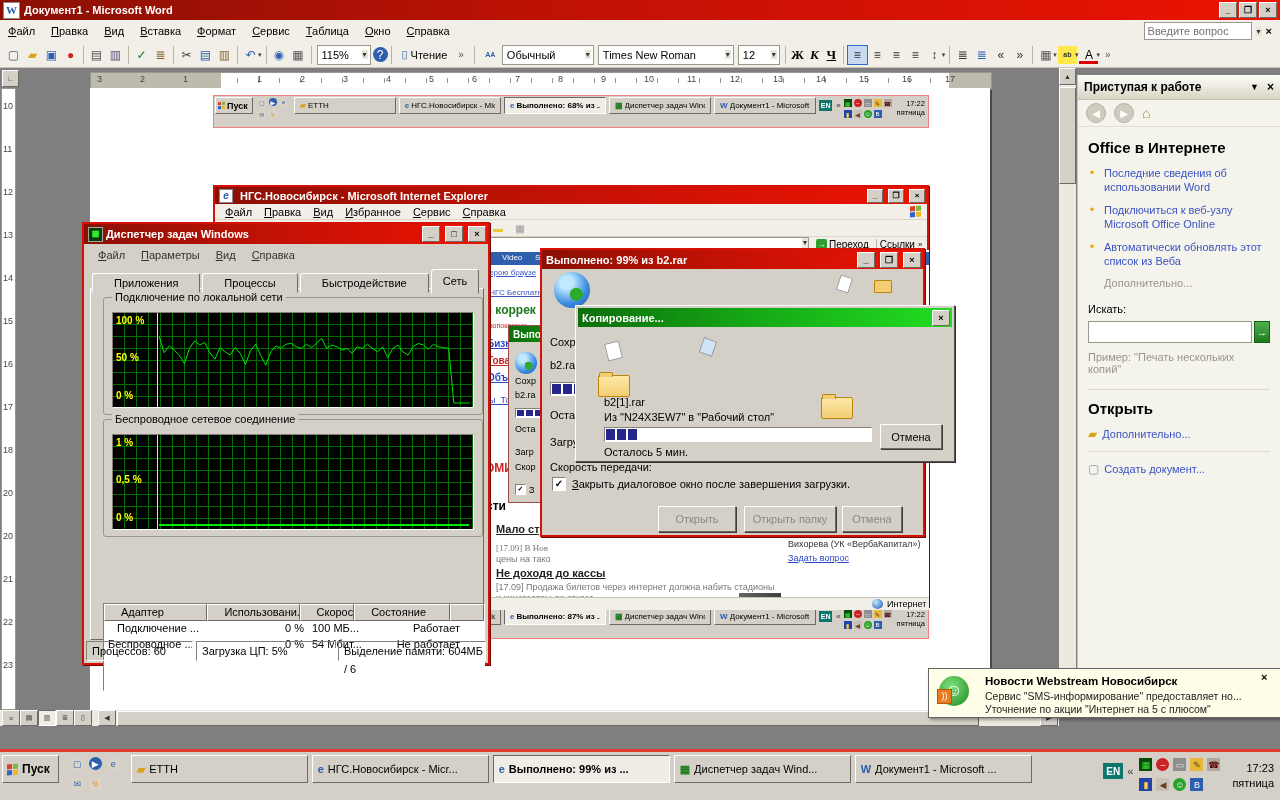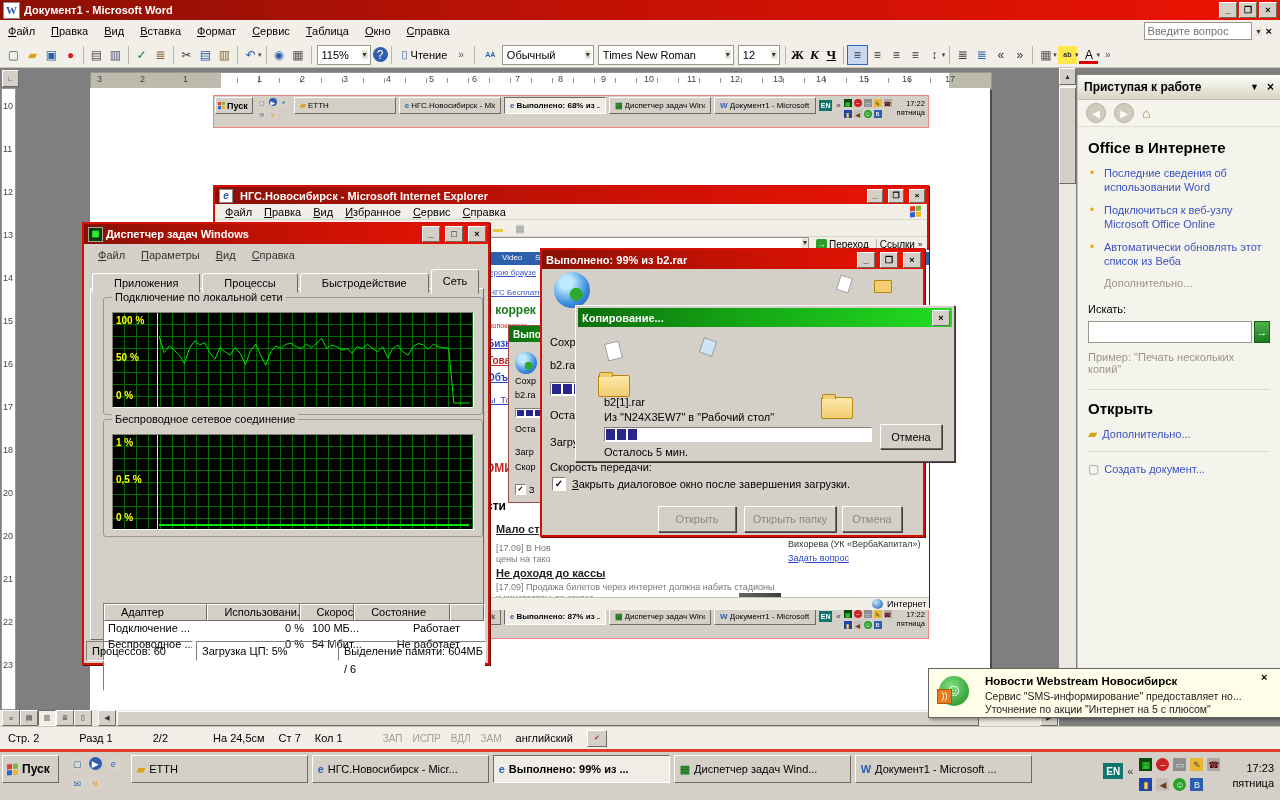--- a/index.html
+++ b/index.html
@@ -479,36 +479,20 @@
     <span class="sbtn viewbtn" style="margin-left:2px;">≡</span>
     <span class="sbtn viewbtn">▤</span>
     <span class="sbtn viewbtn" style="border-color:#6e6a63 #fff #fff #6e6a63;background:#efede6;">▥</span>
     <span class="sbtn viewbtn">≣</span>
     <span class="sbtn viewbtn">▯</span>
     <span class="sbtn viewbtn" style="margin-left:6px;">◀</span>
     <div class="rb g" style="width:860px;height:13px;margin-left:1px;"></div>
     <span class="sbtn viewbtn" style="margin-left:auto;margin-right:1px;">▶</span>
   </div>
 
-  <div class="abs" id="wstatus">
-    <span class="stseg" style="margin-left:8px;">Стр. 2</span>
-    <span class="stseg" style="margin-left:40px;">Разд 1</span>
-    <span class="stseg" style="margin-left:40px;">2/2</span>
-    <span class="stseg" style="margin-left:45px;">На  24,5см</span>
-    <span class="stseg">Ст  7</span>
-    <span class="stseg">Кол  1</span>
-    <span style="display:flex;margin-left:30px;">
-        <span class="stflag">ЗАП</span>
-        <span class="stflag">ИСПР</span>
-        <span class="stflag">ВДЛ</span>
-        <span class="stflag">ЗАМ</span>
-      </span>
-    <span class="stseg" style="margin-left:14px;">английский</span>
-    <span class="sbtn" style="width:18px;height:15px;margin-left:14px;color:#c22;">✔</span>
-  </div>
 
   <div class="win redwin" id="iewin" style="left:213px;top:185px;width:716px;height:422px;">
     <div class="tbar titR ietit">
       <span class="wordicon" style="color:#2d5fae;font-family:'Liberation Sans',sans-serif;font-style:italic;width:12px;height:12px;line-height:11px;font-size:10px;">e</span>
       <span class="tit">НГС.Новосибирск - Microsoft Internet Explorer</span>
       <span class="wctl sm">_</span>
       <span class="wctl sm">❐</span>
       <span class="wctl sm">×</span>
     </div>
     <div class="iemenu">
@@ -569,21 +553,21 @@
           <span class="frag f-tb" style="left: 268px; top: 38px;">| НГС Бесплатн</span>
           <span class="frag f-gr" style="left: 268px; top: 53px;">я коррек</span>
           <span class="frag f-tr" style="left: 268px; top: 72px;">ивопоказани</span>
           <span class="frag f-l" style="left: 270px; top: 88px;">Бизне</span>
           <span class="frag f-lr" style="left: 270px; top: 105px;">Товар</span>
           <span class="frag f-l" style="left: 270px; top: 122px;">Объя</span>
           <span class="frag f-l2" style="left: 268px; top: 145px;">ты  То</span>
           <span class="frag f-red" style="left: 268px; top: 211px;">ОМИЯ</span>
           <span class="frag f-h" style="left: 269px; top: 249px;">сти</span>
           <span class="frag f-hl" style="left: 279px; top: 273px;">Мало стро</span>
-          <span class="frag f-g" style="left: 279px; top: 293px;">[17.09] В Нов</span>
+          <span class="frag f-g" style="left: 279px; top: 293px; font-family: Liberation Serif, serif;">[17.09] В Нов</span>
           <span class="frag f-g" style="left: 279px; top: 304px;">цены на тако</span>
           <span class="frag f-hl" style="left: 279px; top: 317px;">Не доходя до кассы</span>
           <span class="frag f-g" style="left: 279px; top: 332px;">[17.09] Продажа билетов через интернет должна набить стадионы</span>
           <span class="frag f-g" style="left: 279px; top: 343px;">и кинотеатры до отказа</span>
           <span class="frag f-s" style="left: 571px; top: 289px;">Вихорева (УК «ВербаКапитал»)</span>
           <span class="frag f-sl" style="left: 571px; top: 303px;">Задать вопрос</span>
         </div>
       </div>
     <div class="iestatus row">
       <span style="margin-left:655px;width:11px;height:10px;border-radius:50%;background:radial-gradient(circle at 35% 30%,#bfe9ff,#1a53a8);"></span>
@@ -662,21 +646,21 @@
       </div>
       <div class="tmtable" id="tmtable">
           <div class="thr">
             <span class="th" style="width: 108px;">Адаптер</span>
             <span class="th" style="width: 96px;">Использовани...</span>
             <span class="th" style="width: 56px;">Скорос...</span>
             <span class="th" style="width: 100px;">Состояние</span>
             <span class="th" style="flex: 1 1 0%;"></span>
           </div>
           <div class="tr">
-            <span class="td" style="width: 108px; text-align: left;">Подключение ...</span>
+            <span class="td" style="width: 108px; text-align: center;">Подключение ...</span>
             <span class="td" style="width: 96px; text-align: right;">0 %</span>
             <span class="td" style="width: 56px; text-align: left;">100 МБ...</span>
             <span class="td" style="width: 100px; text-align: right;">Работает</span>
           </div>
           <div class="tr">
             <span class="td" style="width: 108px; text-align: left;">Беспроводное ...</span>
             <span class="td" style="width: 96px; text-align: right;">0 %</span>
             <span class="td" style="width: 56px; text-align: left;">54 Мбит...</span>
             <span class="td" style="width: 100px; text-align: right;">Не работает</span>
           </div>

